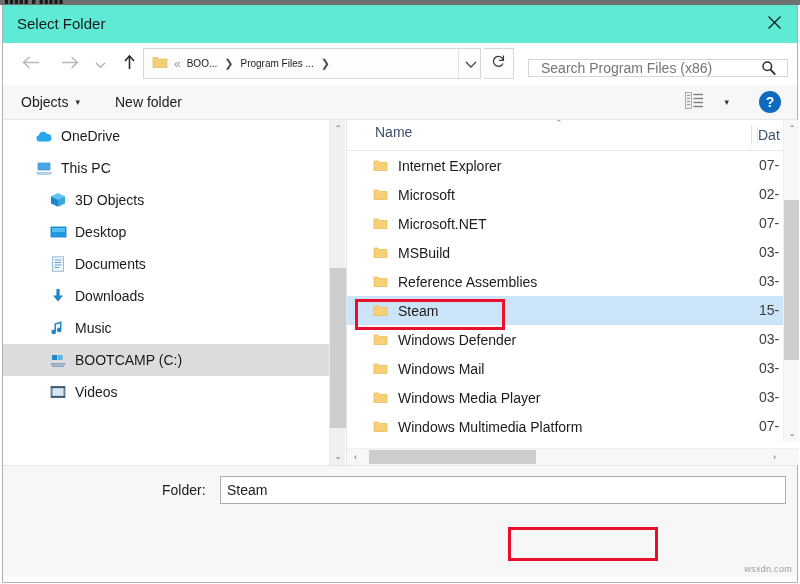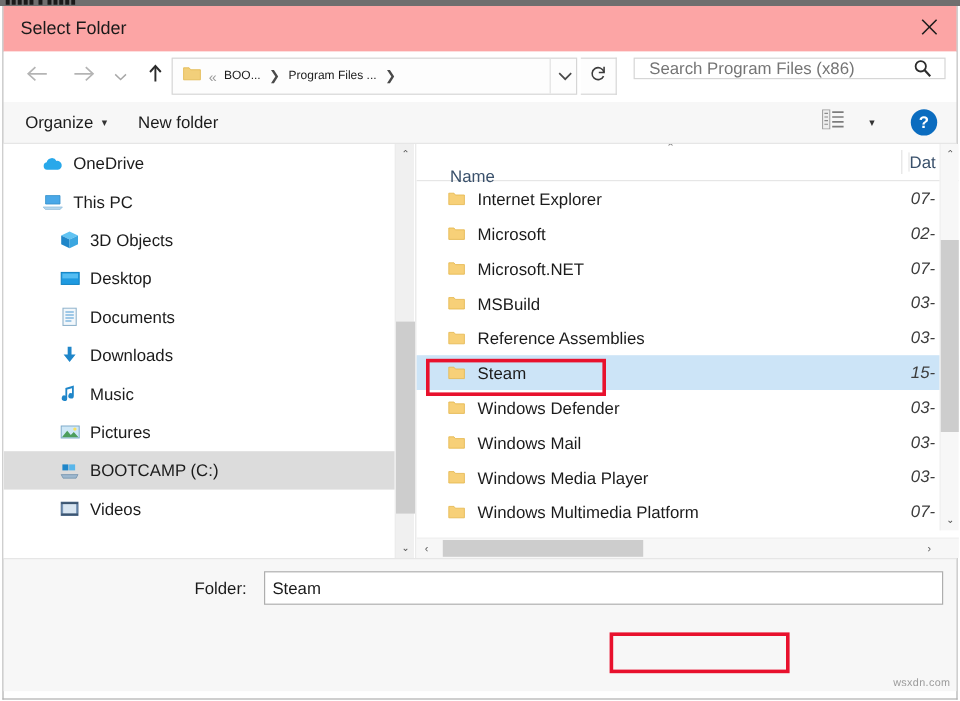--- a/index.html
+++ b/index.html
@@ -42,21 +42,21 @@
     background: #ffffff;
     border: 1px solid #b0b0b0;
     border-top: none;
     box-sizing: border-box;
   }
 
   
   #titlebar {
     position: relative;
     height: 38px;
-    background: #fca5a5;
+    background: #5eead4;
   }
   #dialog-title {
     position: absolute;
     left: 14px; top: 10px;
     font-size: 15px;
     color: #1b1b1b;
   }
   #close-button {
     position: absolute;
     right: 0; top: 0;
@@ -124,21 +124,21 @@
     left: 481px; top: 5px;
     width: 30px; height: 31px;
     border: 1px solid #d6d6d6;
     border-left: none;
     box-sizing: border-box;
     display: flex; align-items: center; justify-content: center;
     background: #fdfdfd;
   }
   #searchbox {
     position: absolute;
-    left: 525px; top: 5px;
+    left: 525px; top: 16px;
     width: 260px; height: 18px;
     border: 1px solid #d6d6d6;
     box-sizing: border-box;
     background: #ffffff;
     display: flex;
     align-items: center;
   }
   #search-input {
     border: none;
     outline: none;
@@ -270,21 +270,21 @@
     background: #ffffff;
   }
   #sort-indicator {
     position: absolute;
     left: 208px; top: -1px;
     font-size: 9px; color: #8a8a8a;
     line-height: 9px;
   }
   #col-name {
     position: absolute;
-    left: 28px; top: 19px;
+    left: 28px; top: 4px;
     font-size: 14px; color: #39506b;
   }
   #col-date {
     position: absolute;
     left: 410px; top: 7px;
     font-size: 14px; color: #39506b;
     border-left: 1px solid #e6e6e6;
     padding-left: 0px;
   }
   #col-divider {
@@ -308,21 +308,20 @@
     margin-left: 26px; margin-right: 9px;
     flex: none;
     display: inline-flex;
     align-items: center;
   }
   .fr-date {
     position: absolute;
     left: 412px; top: 6px;
     font-size: 14px;
     color: #3d3d3d;
-    font-style: italic;
   }
 
   #list-vscroll {
     position: absolute;
     right: 0; top: 0;
     width: 16px; height: 322px;
     background: #f7f7f7;
     border-left: 1px solid #efefef;
     box-sizing: border-box;
   }
@@ -503,21 +502,21 @@
         <svg width="16" height="16" viewBox="0 0 16 16">
           <circle cx="6.3" cy="6.3" r="4.3" fill="none" stroke="#2b2b2b" stroke-width="1.5"></circle>
           <line x1="9.6" y1="9.6" x2="14.2" y2="14.6" stroke="#2b2b2b" stroke-width="1.8"></line>
         </svg>
       </span>
     </div>
   </div>
 
   <div id="commandbar">
     <div class="cmdbtn" id="cmd-organize">
-      <span>Organize</span>
+      <span>Objects</span>
       <span class="caret">▾</span>
     </div>
     <div class="cmdbtn" id="cmd-newfolder">
       <span>New folder</span>
     </div>
 
     <div id="view-icon-btn">
       <span>
         <svg width="19" height="17" viewBox="0 0 19 17">
           <rect x="0.5" y="0.5" width="6" height="16" fill="#efefef" stroke="#9a9a9a" stroke-width="0.8"></rect>
@@ -609,30 +608,20 @@
 
       <div class="nav-item depth1">
         <span class="ni-icon">
           <svg width="14" height="16" viewBox="0 0 14 16">
             <path d="M10.5 1.2 v8.6 a2.3 2.3 0 1 1 -1.5 -2.1 V3.6 L5 4.6 v7.2 a2.3 2.3 0 1 1 -1.5 -2.1 V3.4 Z" fill="#1f86c9"></path>
           </svg>
         </span>
         <span>Music</span>
       </div>
 
-      <div class="nav-item depth1">
-        <span class="ni-icon">
-          <svg width="17" height="14" viewBox="0 0 17 14">
-            <rect x="1" y="2" width="15" height="10" fill="#cfe8f7" stroke="#7ba9c9" stroke-width="0.8"></rect>
-            <path d="M1.6 11.4 L6 6 L9 9.4 L11.5 7 L15.4 11.4 Z" fill="#4d9e5c"></path>
-            <circle cx="12.4" cy="4.6" r="1.4" fill="#f6e05e"></circle>
-          </svg>
-        </span>
-        <span>Pictures</span>
-      </div>
 
       <div class="nav-item depth1 selected">
         <span class="ni-icon">
           <svg width="18" height="15" viewBox="0 0 18 15">
             <path d="M2 10.5 h14 l-1.6 3 H3.6 Z" fill="#9db8cf" stroke="#6e8ea8" stroke-width="0.6"></path>
             <rect x="3" y="2" width="5" height="5" fill="#1f86c9"></rect>
             <rect x="8.6" y="2" width="5" height="5" fill="#59b6ea"></rect>
           </svg>
         </span>
         <span>BOOTCAMP (C:)</span>

